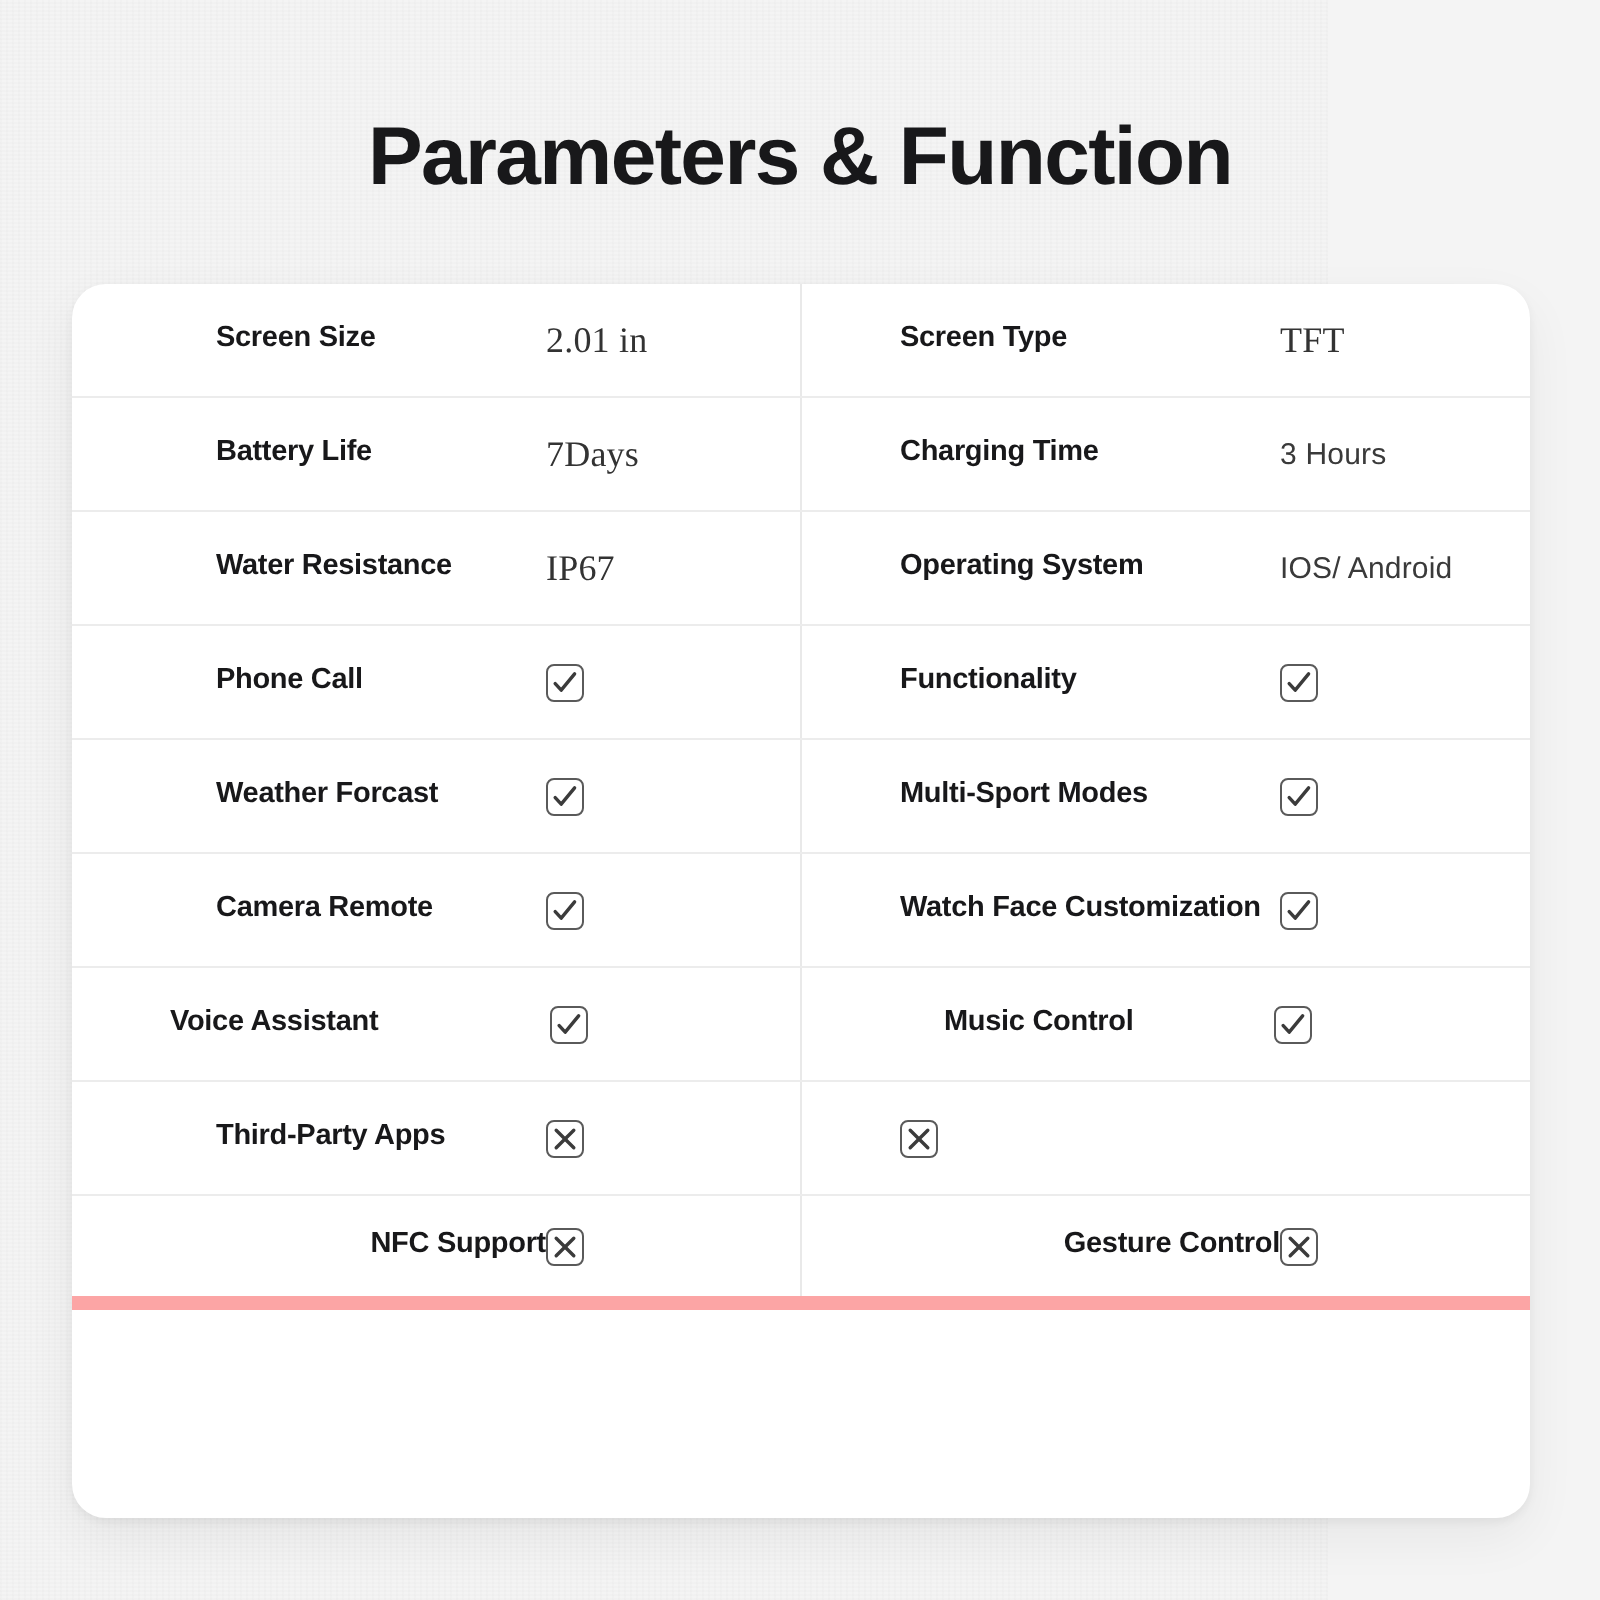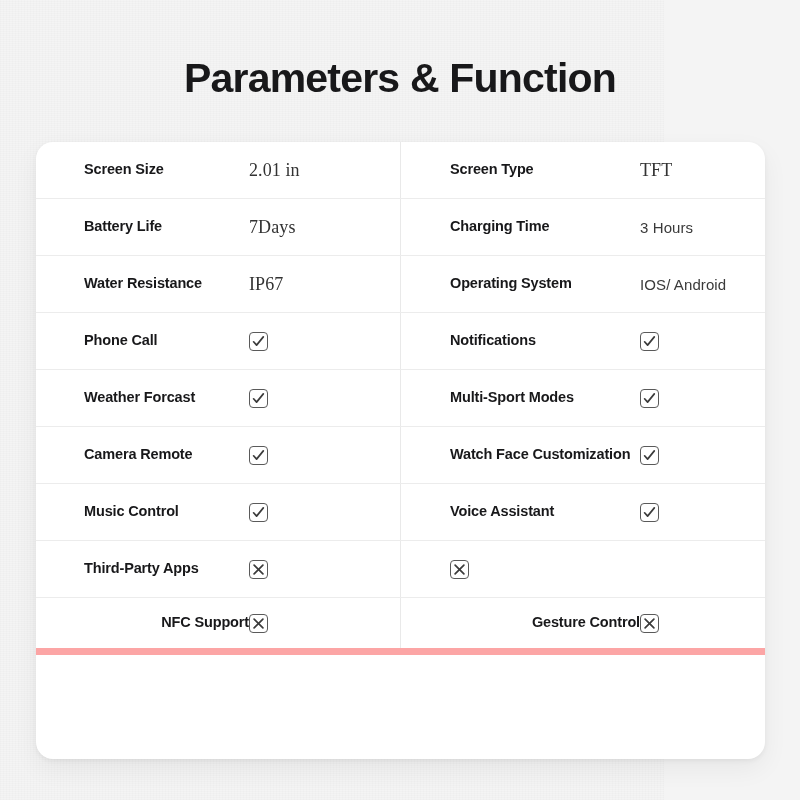--- a/index.html
+++ b/index.html
@@ -81,21 +81,21 @@
     border-bottom: 7px solid #fca5a5;
     text-align: right;
   }
 
   .cell {
     display: flex;
     align-items: center;
     box-sizing: border-box;
     height: 100%;
   }
-  .cell-left  { width: 365px; padding-left: 48px; }
+  .cell-left  { width: 365px; padding-left: 72px; }
   .cell-right { width: 364px; padding-left: 49px; }
 
   .label {
     font-size: 14.5px;
     font-weight: 700;
     color: #18181a;
     line-height: 1.18;
     letter-spacing: -0.15px;
     width: 165px;
     flex: 0 0 165px;
@@ -180,21 +180,21 @@
         <div class="row">
           <div class="cell cell-left">
             <div class="label">Phone Call</div>
             <span class="mark">
               <svg width="13" height="13" viewBox="0 0 13 13">
                 <path d="M1.6 6.8 L4.6 10.1 L11.3 1.9" fill="none" stroke="#3b3b3b" stroke-width="1.7" stroke-linecap="round" stroke-linejoin="round"></path>
               </svg>
             </span>
           </div>
           <div class="cell cell-right">
-            <div class="label">Notifications</div>
+            <div class="label">Functionality</div>
             <span class="mark">
               <svg width="13" height="13" viewBox="0 0 13 13">
                 <path d="M1.6 6.8 L4.6 10.1 L11.3 1.9" fill="none" stroke="#3b3b3b" stroke-width="1.7" stroke-linecap="round" stroke-linejoin="round"></path>
               </svg>
             </span>
           </div>
         </div>
         <div class="row">
           <div class="cell cell-left">
             <div class="label">Weather Forcast</div>
@@ -225,30 +225,30 @@
           <div class="cell cell-right">
             <div class="label">Watch Face Customization</div>
             <span class="mark">
               <svg width="13" height="13" viewBox="0 0 13 13">
                 <path d="M1.6 6.8 L4.6 10.1 L11.3 1.9" fill="none" stroke="#3b3b3b" stroke-width="1.7" stroke-linecap="round" stroke-linejoin="round"></path>
               </svg>
             </span>
           </div>
         </div>
         <div class="row">
+          <div class="cell cell-right">
+            <div class="label">Voice Assistant</div>
+            <span class="mark">
+              <svg width="13" height="13" viewBox="0 0 13 13">
+                <path d="M1.6 6.8 L4.6 10.1 L11.3 1.9" fill="none" stroke="#3b3b3b" stroke-width="1.7" stroke-linecap="round" stroke-linejoin="round"></path>
+              </svg>
+            </span>
+          </div>
           <div class="cell cell-left">
             <div class="label">Music Control</div>
-            <span class="mark">
-              <svg width="13" height="13" viewBox="0 0 13 13">
-                <path d="M1.6 6.8 L4.6 10.1 L11.3 1.9" fill="none" stroke="#3b3b3b" stroke-width="1.7" stroke-linecap="round" stroke-linejoin="round"></path>
-              </svg>
-            </span>
-          </div>
-          <div class="cell cell-right">
-            <div class="label">Voice Assistant</div>
             <span class="mark">
               <svg width="13" height="13" viewBox="0 0 13 13">
                 <path d="M1.6 6.8 L4.6 10.1 L11.3 1.9" fill="none" stroke="#3b3b3b" stroke-width="1.7" stroke-linecap="round" stroke-linejoin="round"></path>
               </svg>
             </span>
           </div>
         </div>
         <div class="row">
           <div class="cell cell-left">
             <div class="label">Third-Party Apps</div>

